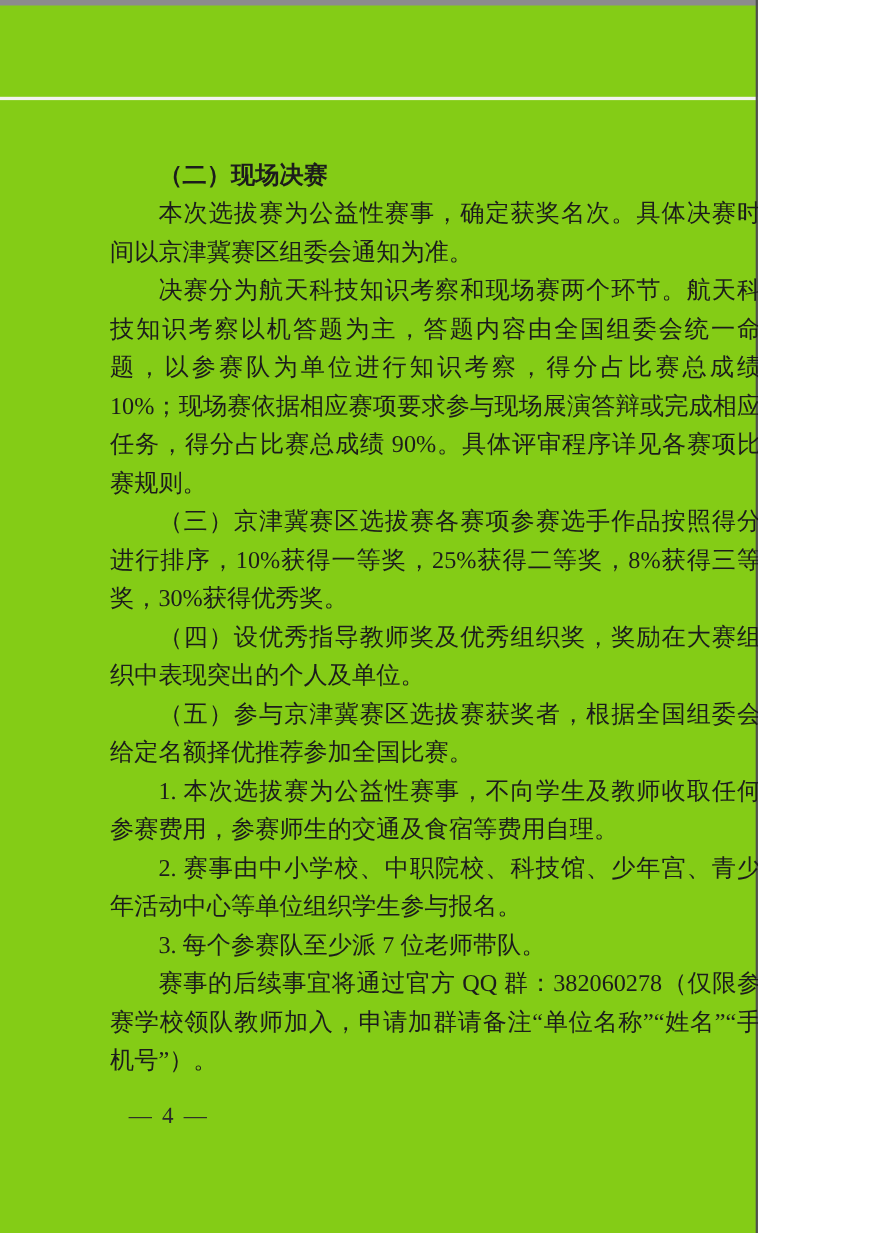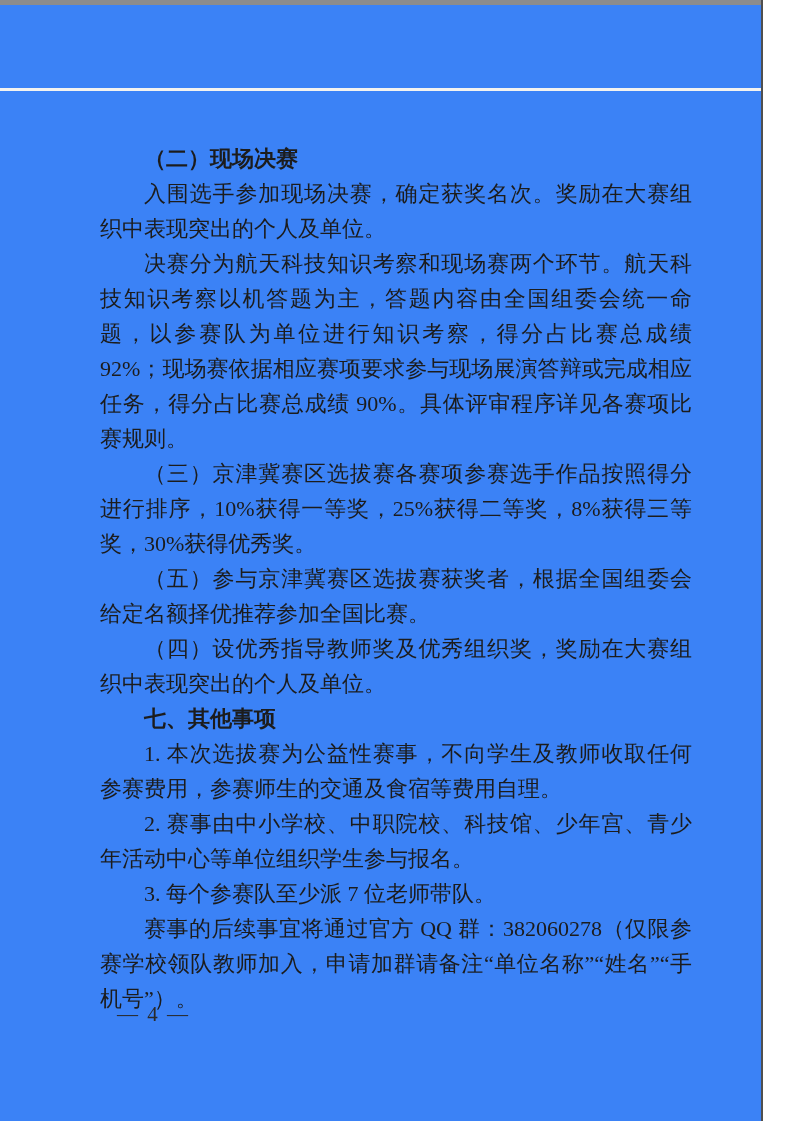--- a/index.html
+++ b/index.html
@@ -2,23 +2,23 @@
 <html lang="zh"><head>
 <meta charset="utf-8">
 <style>
   html, body {
     margin: 0;
     padding: 0;
     background: #ffffff;
   }
   .page {
     position: relative;
-    width: 763px;
+    width: 689px;
     height: 1121px;
-    background: #3b82f6;
+    background: #84cc16;
     overflow: hidden;
     font-family: "Liberation Serif", "DejaVu Serif", serif;
     color: #1c1c1c;
   }
   .scan-edge-top {
     position: absolute;
     top: 0; left: 0;
     width: 100%; height: 5px;
     background: #8c8c8c;
   }
@@ -69,26 +69,25 @@
 <body>
 
 <div class="page">
 
   <div class="scan-edge-top"></div>
   <div class="scan-artifact-line"></div>
   <div class="scan-edge-right"></div>
 
   <div class="content">
     <p class="heading-serif-bold">（二）现场决赛</p>
-    <p>入围选手参加现场决赛，确定获奖名次。奖励在大赛组织中表现突出的个人及单位。</p>
-    <p>决赛分为航天科技知识考察和现场赛两个环节。航天科技知识考察以机答题为主，答题内容由全国组委会统一命题，以参赛队为单位进行知识考察，得分占比赛总成绩 92%；现场赛依据相应赛项要求参与现场展演答辩或完成相应任务，得分占比赛总成绩 90%。具体评审程序详见各赛项比赛规则。</p>
+    <p>本次选拔赛为公益性赛事，确定获奖名次。具体决赛时间以京津冀赛区组委会通知为准。</p>
+    <p>决赛分为航天科技知识考察和现场赛两个环节。航天科技知识考察以机答题为主，答题内容由全国组委会统一命题，以参赛队为单位进行知识考察，得分占比赛总成绩 10%；现场赛依据相应赛项要求参与现场展演答辩或完成相应任务，得分占比赛总成绩 90%。具体评审程序详见各赛项比赛规则。</p>
     <p>（三）京津冀赛区选拔赛各赛项参赛选手作品按照得分进行排序，10%获得一等奖，25%获得二等奖，8%获得三等奖，30%获得优秀奖。</p>
+    <p>（四）设优秀指导教师奖及优秀组织奖，奖励在大赛组织中表现突出的个人及单位。</p>
     <p>（五）参与京津冀赛区选拔赛获奖者，根据全国组委会给定名额择优推荐参加全国比赛。</p>
-    <p>（四）设优秀指导教师奖及优秀组织奖，奖励在大赛组织中表现突出的个人及单位。</p>
-    <p class="heading-sans-bold">七、其他事项</p>
     <p>1. 本次选拔赛为公益性赛事，不向学生及教师收取任何参赛费用，参赛师生的交通及食宿等费用自理。</p>
     <p>2. 赛事由中小学校、中职院校、科技馆、少年宫、青少年活动中心等单位组织学生参与报名。</p>
     <p>3. 每个参赛队至少派 7 位老师带队。</p>
     <p>赛事的后续事宜将通过官方 QQ 群：382060278（仅限参赛学校领队教师加入，申请加群请备注“单位名称”“姓名”“手机号”）。</p>
   </div>
 
   <div class="page-number">— 4 —</div>
 
 </div>
 

